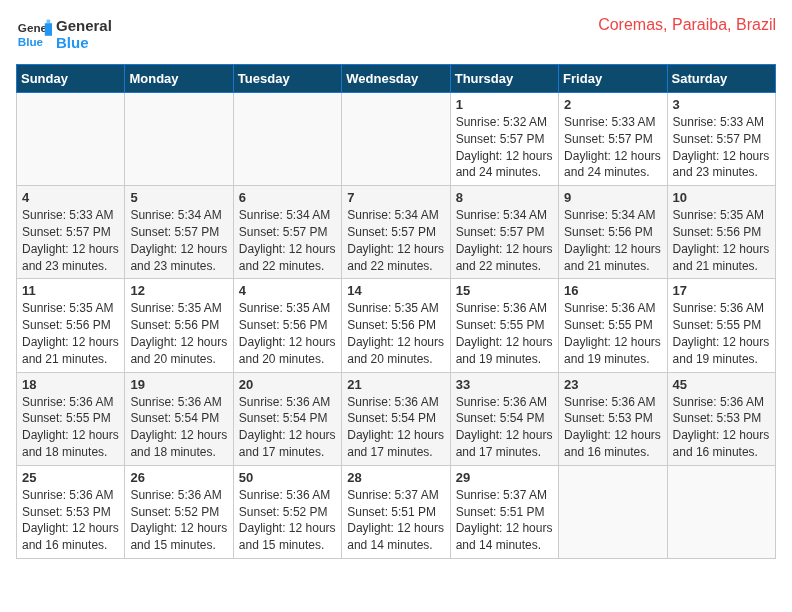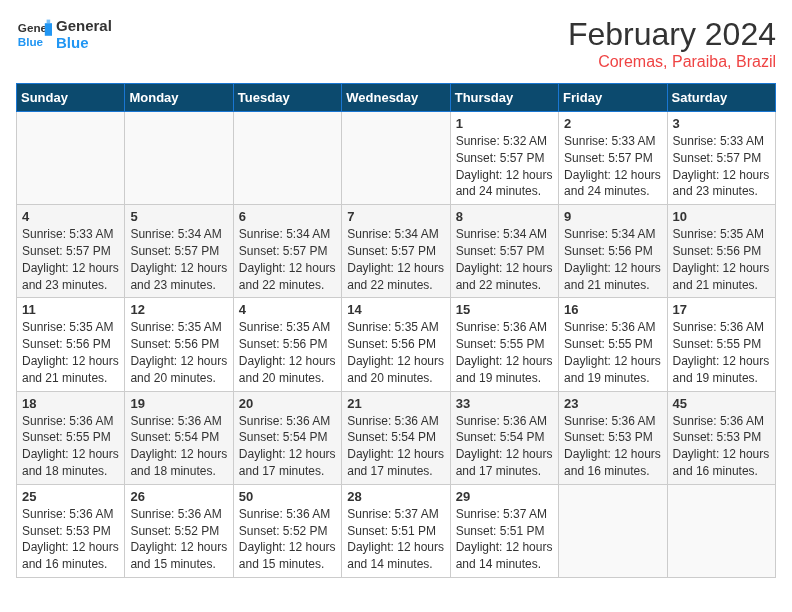--- a/index.html
+++ b/index.html
@@ -91,21 +91,20 @@
       <text x="2" y="33" font-size="13" font-weight="bold" fill="#2196F3">Blue</text>
       <polygon points="32,8 40,8 40,22 32,22" fill="#2196F3"></polygon>
       <polygon points="34,4 38,4 38,8 34,8" fill="#2196F3" opacity="0.6"></polygon>
     </svg>
     <div>
       <div style="font-size:15px;font-weight:bold;color:#333;">General</div>
       <div style="font-size:15px;font-weight:bold;color:#2196F3;">Blue</div>
     </div>
   </div>
   <div class="title-area">
-    <div class="month-title">February 2024</div>
     <div class="location-title">Coremas, Paraiba, Brazil</div>
   </div>
 </div>
 
 <table>
   <thead>
     <tr>
     <th>Sunday</th>
         <th>Monday</th>
         <th>Tuesday</th>

